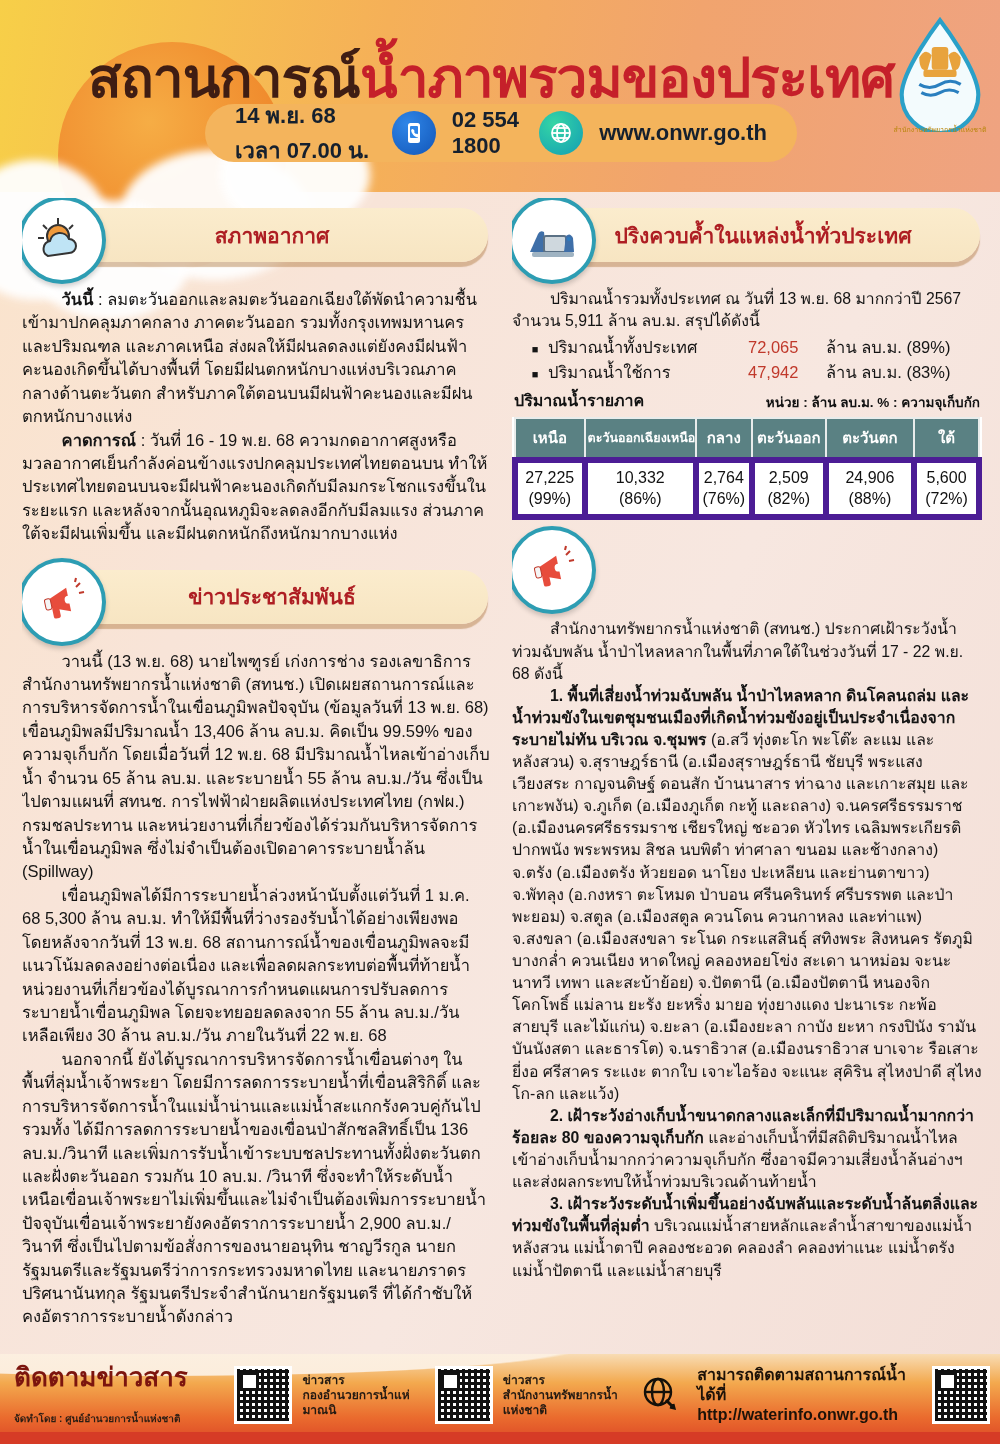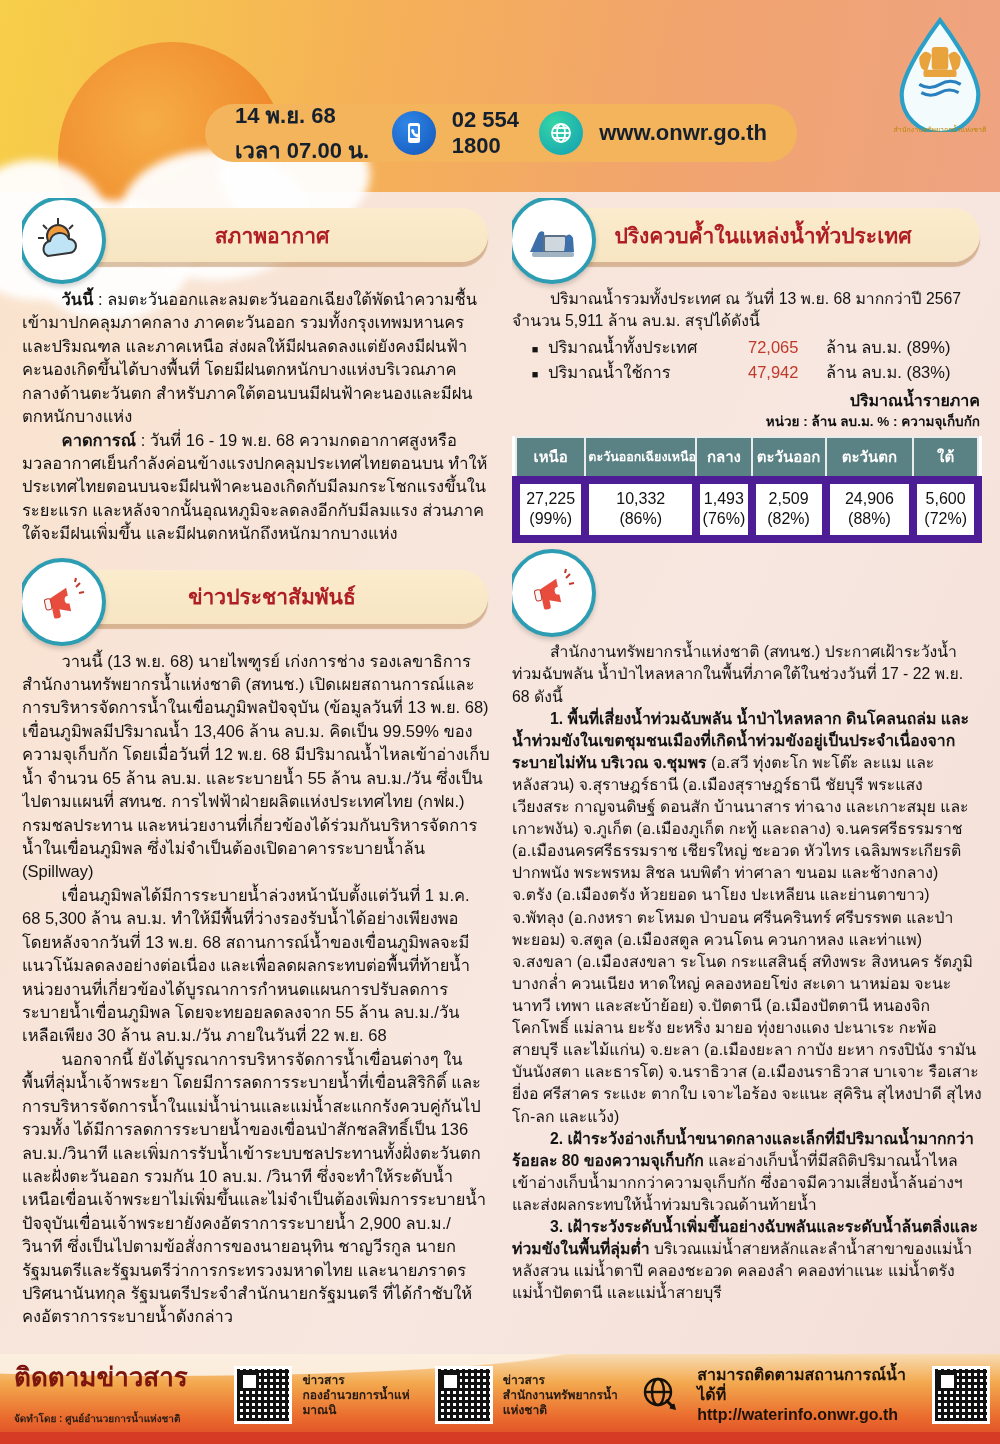--- a/index.html
+++ b/index.html
@@ -48,31 +48,31 @@
   .body-text { font-size:16.5px; line-height:1.42; color:#141414; }
   .body-text p { text-indent:2.4em; margin:0; }
   .col-right .body-text { font-size:15.8px; line-height:1.40; }
 
   
   .wsum-items { margin:4px 0 2px 10px; }
   .wsum-row { display:flex; align-items:baseline; font-size:16.5px; margin:2px 0; }
   .wsum-row .bullet { width:26px; text-align:center; font-size:11px; }
   .wsum-row .lbl { width:200px; }
   .wsum-row .val { color:#c0392b; width:78px; }
-  .meta-row { display:flex; justify-content:space-between; align-items:flex-end; margin:6px 2px 4px 2px;flex-direction:column; }
+  .meta-row { display:flex; justify-content:space-between; align-items:flex-end; margin:6px 2px 4px 2px; }
   .meta-row .left { font-weight:700; font-size:16px; color:#111; }
   .meta-row .right { font-weight:700; font-size:13.5px; color:#111; }
 
   table.regions { width:100%; border-collapse:collapse; table-layout:fixed; margin-bottom:14px;
                   border:2px solid #474747; background:#fff; }
   table.regions th { background:#5a8183; color:#fff; font-weight:700; font-size:15px;
                      padding:7px 2px; border:2px solid #e9eceb; white-space:nowrap; overflow:hidden; }
   table.regions th.small { font-size:12.5px;margin-left:48px; }
   table.regions td { text-align:center; font-size:16px; color:#111; padding:5px 2px;
-                     border:8px solid #4c1d95; line-height:1.3; }
+                     border:6px solid #4c1d95; line-height:1.3; }
   .cw1{width:15%}.cw2{width:24%}.cw3{width:12%}.cw4{width:16%}.cw5{width:19%}.cw6{width:14%}
 
   
   .footer { position:absolute; left:0; right:0; bottom:0; height:90px; z-index:6; }
   .footer .wave-bg { position:absolute; inset:0;
       background:radial-gradient(130% 95px at 16% -10%, rgba(252,240,226,.95) 0 32%, transparent 33%),
                  linear-gradient(180deg,#f8dcb4 0%,#f3a94e 32%,#ea6c2e 70%,#dc4526 100%); }
   .footer::after { content:""; position:absolute; left:0; bottom:0; width:100%; height:12px; background:#d63b26; }
   .footer-content { position:absolute; inset:0 10px 8px 14px; display:flex; align-items:center; gap:10px; }
   .follow-block { width:220px; }
@@ -88,20 +88,23 @@
   .track-text { font-size:16px; font-weight:800; color:#1d1208; line-height:1.25; }
   b.lead { font-weight:800; }
 </style>
 </head>
 <body>
 
 <div class="page">
 
   <div class="header">
     <div class="sun"></div>
+    <div class="title-row">
+      <span class="title-prefix">สถานการณ์</span><span class="title-main">น้ำภาพรวมของประเทศ</span>
+    </div>
     <div class="date-pill">
       <span>14 พ.ย. 68  เวลา 07.00 น.</span>
       <span class="round-ic phone">
         <svg width="26" height="26" viewBox="0 0 26 26">
             <rect x="7" y="3" width="12" height="20" rx="2.5" fill="#fff"></rect>
             <rect x="9" y="6" width="8" height="12" rx="1" fill="#2f86e8"></rect>
             <path d="M10.5 9.5c.8-.8 1.6-.6 2 0l.8 1.1c.4.6.2 1.1-.2 1.5.5.9 1.1 1.5 2 2 .4-.4.9-.6 1.5-.2l1.1.8c.6.4.8 1.2 0 2-1 1-3.1.5-4.9-1.3s-3.3-4.9-2.3-5.9z" fill="#fff"></path>
           </svg>
       </span>
       <span>02 554 1800</span>
@@ -241,21 +244,21 @@
       <tr>
         <td>
               <div>27,225</div>
               <div>(99%)</div>
             </td>
         <td>
               <div>10,332</div>
               <div>(86%)</div>
             </td>
         <td>
-              <div>1,493</div>
+              <div>2,764</div>
               <div>(76%)</div>
             </td>
         <td>
               <div>2,509</div>
               <div>(82%)</div>
             </td>
         <td>
               <div>24,906</div>
               <div>(88%)</div>
             </td>

